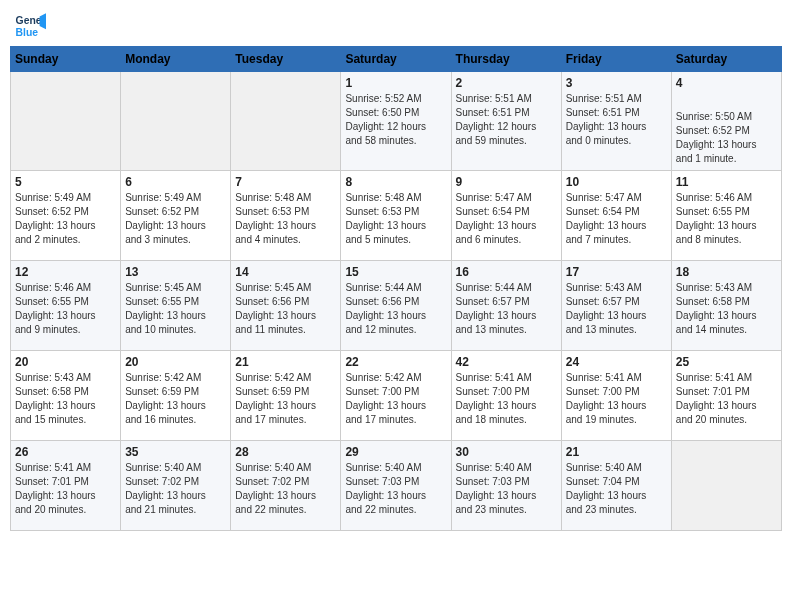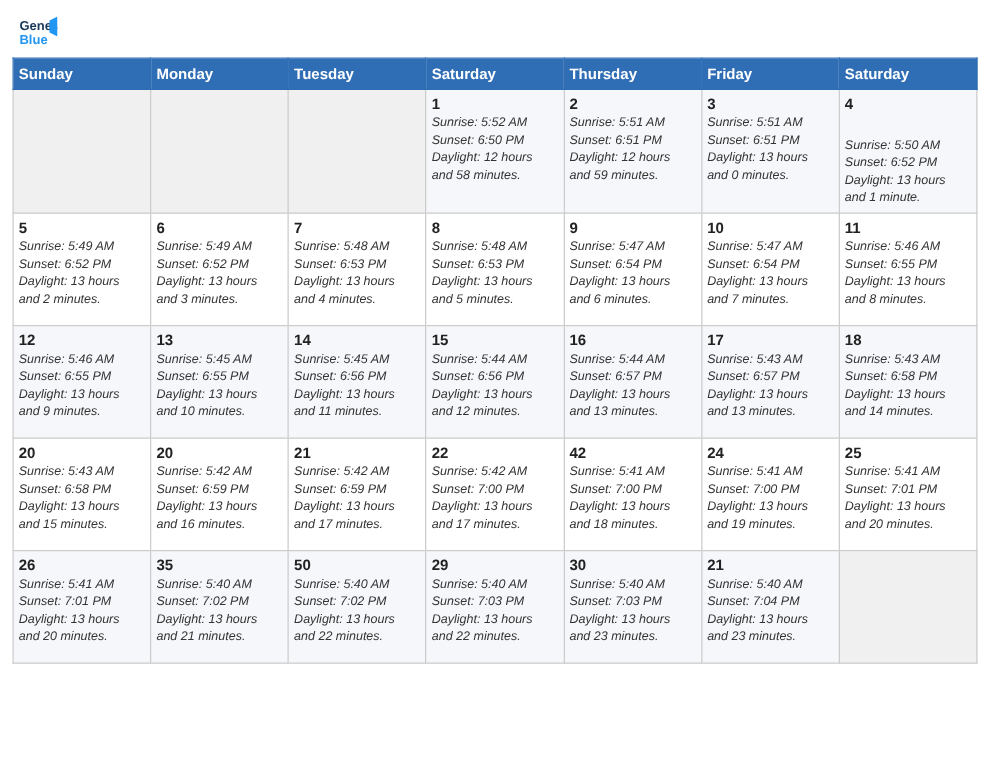--- a/index.html
+++ b/index.html
@@ -39,21 +39,21 @@
       font-size: 14px;
       color: #444;
     }
     table {
       width: 100%;
       border-collapse: collapse;
       table-layout: fixed;
     }
     thead th {
       background-color: #2f6eb5;
-      color: #ffffff;
+      color: #000000;
       font-size: 12px;
       font-weight: bold;
       padding: 5px 4px;
       text-align: left;
       border: 1px solid #2f6eb5;
     }
     tbody td {
       border: 1px solid #ccc;
       vertical-align: top;
       padding: 4px;
@@ -67,21 +67,20 @@
     }
     .day-num {
       font-weight: bold;
       font-size: 12px;
       margin-bottom: 2px;
     }
     .cell-content {
       font-size: 10px;
       line-height: 1.4;
       color: #333;
-      font-style: italic;
     }
     .empty-cell {
       background: #f0f0f0 !important;
     }
   </style>
 </head>
 <body>
 
 <div class="header">
   <div class="logo">
@@ -305,21 +304,21 @@
 and 20 minutes.</div>
         </td>
         <td>
           <div class="day-num">35</div>
           <div class="cell-content" style="white-space: pre-line;">Sunrise: 5:40 AM
 Sunset: 7:02 PM
 Daylight: 13 hours
 and 21 minutes.</div>
         </td>
         <td>
-          <div class="day-num">50</div>
+          <div class="day-num">28</div>
           <div class="cell-content" style="white-space: pre-line;">Sunrise: 5:40 AM
 Sunset: 7:02 PM
 Daylight: 13 hours
 and 22 minutes.</div>
         </td>
         <td>
           <div class="day-num">29</div>
           <div class="cell-content" style="white-space: pre-line;">Sunrise: 5:40 AM
 Sunset: 7:03 PM
 Daylight: 13 hours

